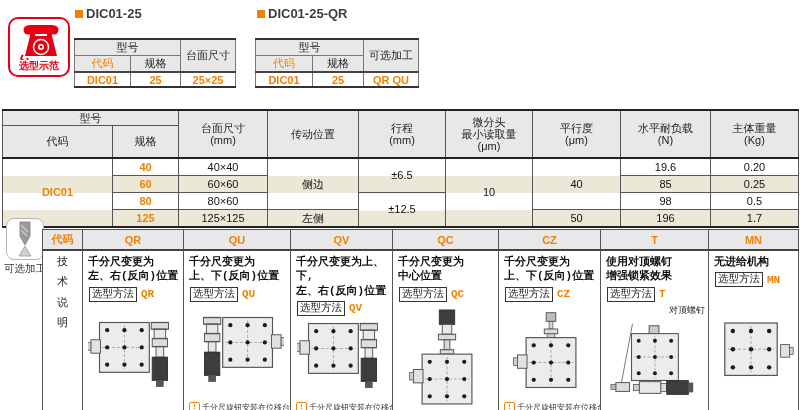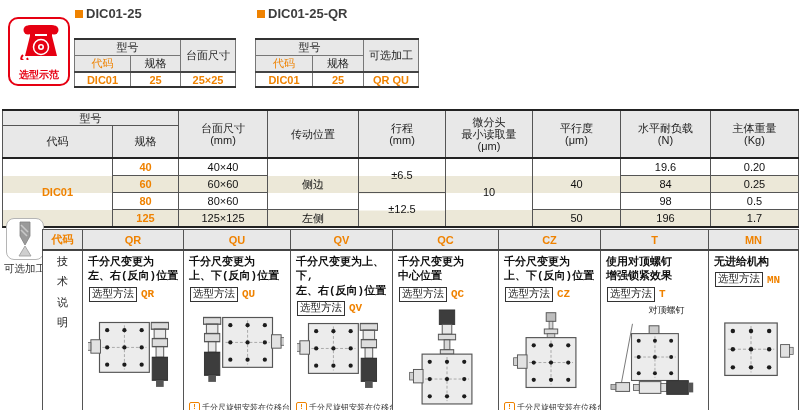--- a/index.html
+++ b/index.html
@@ -3,21 +3,21 @@
 <meta charset="utf-8">
 <style>
   html,body{margin:0;padding:0;background:#fff;}
   .page{position:relative;width:802px;height:410px;background:#fff;overflow:hidden;
         font-family:"Liberation Sans","DejaVu Sans",sans-serif;color:#111;}
 
   table{border-collapse:collapse;position:absolute;table-layout:fixed;margin-top:12px;}
   th,td{padding:0;text-align:center;vertical-align:middle;overflow:hidden;}
 
   
-  .badge{position:absolute;left:8px;top:17px;width:62px;height:69px;border:2.5px solid #e60012;
+  .badge{position:absolute;left:8px;top:17px;width:62px;height:60px;border:2.5px solid #e60012;
          border-radius:10px;background:#fff;box-sizing:border-box;padding-left:40px;}
   .badge svg{position:absolute;top:3px;left:9px;}
   .badge-label{position:absolute;bottom:2px;left:0;width:100%;text-align:center;
                color:#e60012;font-weight:bold;font-size:10px;}
 
   
   .ex-title{position:absolute;top:6px;font-size:13px;font-weight:bold;color:#3d3d3d;
             display:flex;align-items:center;gap:3px;text-align:right;}
   .bullet{width:8px;height:8px;background:#ef8200;display:inline-block;}
   .ex-table{font-size:11px;border-top:2px solid #333;border-bottom:2px solid #333;}
@@ -49,21 +49,21 @@
        border:1px solid #555;height:19px;}
   .opt tr.obody td{border:1px solid #555;border-top:2px solid #444;vertical-align:top;background:#fff;height:164px;}
   .opt td.side{vertical-align:middle;}
   .sidetext{white-space:pre-line;font-size:11px;line-height:1.85;color:#222;}
   .oc{display:flex;flex-direction:column;height:100%;padding:4px 3px 2px 5px;box-sizing:border-box;font-family:Liberation Mono, monospace;}
   .odesc{font-weight:bold;font-size:11px;text-align:left;white-space:pre-line;line-height:1.3;color:#111;}
   .omethod{display:flex;align-items:center;gap:4px;margin:3px 0 0 1px;}
   .mbox{border:1px solid #333;padding:0 2px;font-size:10.5px;line-height:13px;color:#222;text-align:center;}
   .mcode{color:#ef8200;font-weight:bold;}
   .oillu{flex:1;display:flex;align-items:center;justify-content:center;}
-  .callout{font-size:9px;color:#222;text-align:center;margin:2px 0 -4px 22px;}
+  .callout{font-size:9px;color:#222;text-align:right;margin:2px 0 -4px 22px;}
   .onote{font-size:8px;color:#333;display:flex;align-items:center;gap:2px;white-space:nowrap;}
   .wicon{display:inline-block;min-width:9px;height:9px;border:1px solid #ef8200;border-radius:2px;
          color:#ef8200;font-weight:bold;font-size:7.5px;line-height:9px;text-align:center;}
 </style>
 </head>
 <body>
 
 <div class="page">
 
   <svg width="0" height="0" style="position:absolute" aria-hidden="true">
@@ -232,21 +232,21 @@
         <td rowspan="3" class="stripes">侧边</td>
         <td rowspan="2" class="stripes">±6.5</td>
         <td rowspan="4" class="stripes">10</td>
         <td rowspan="3" class="stripes">40</td>
         <td>19.6</td>
         <td>0.20</td>
       </tr>
       <tr class="beige">
         <td class="oz">60</td>
         <td>60×60</td>
-        <td>84</td>
+        <td>85</td>
         <td>0.25</td>
       </tr>
       <tr>
         <td class="oz">80</td>
         <td>80×60</td>
         <td rowspan="2" class="stripes">±12.5</td>
         <td>98</td>
         <td>0.5</td>
       </tr>
       <tr class="beige">

